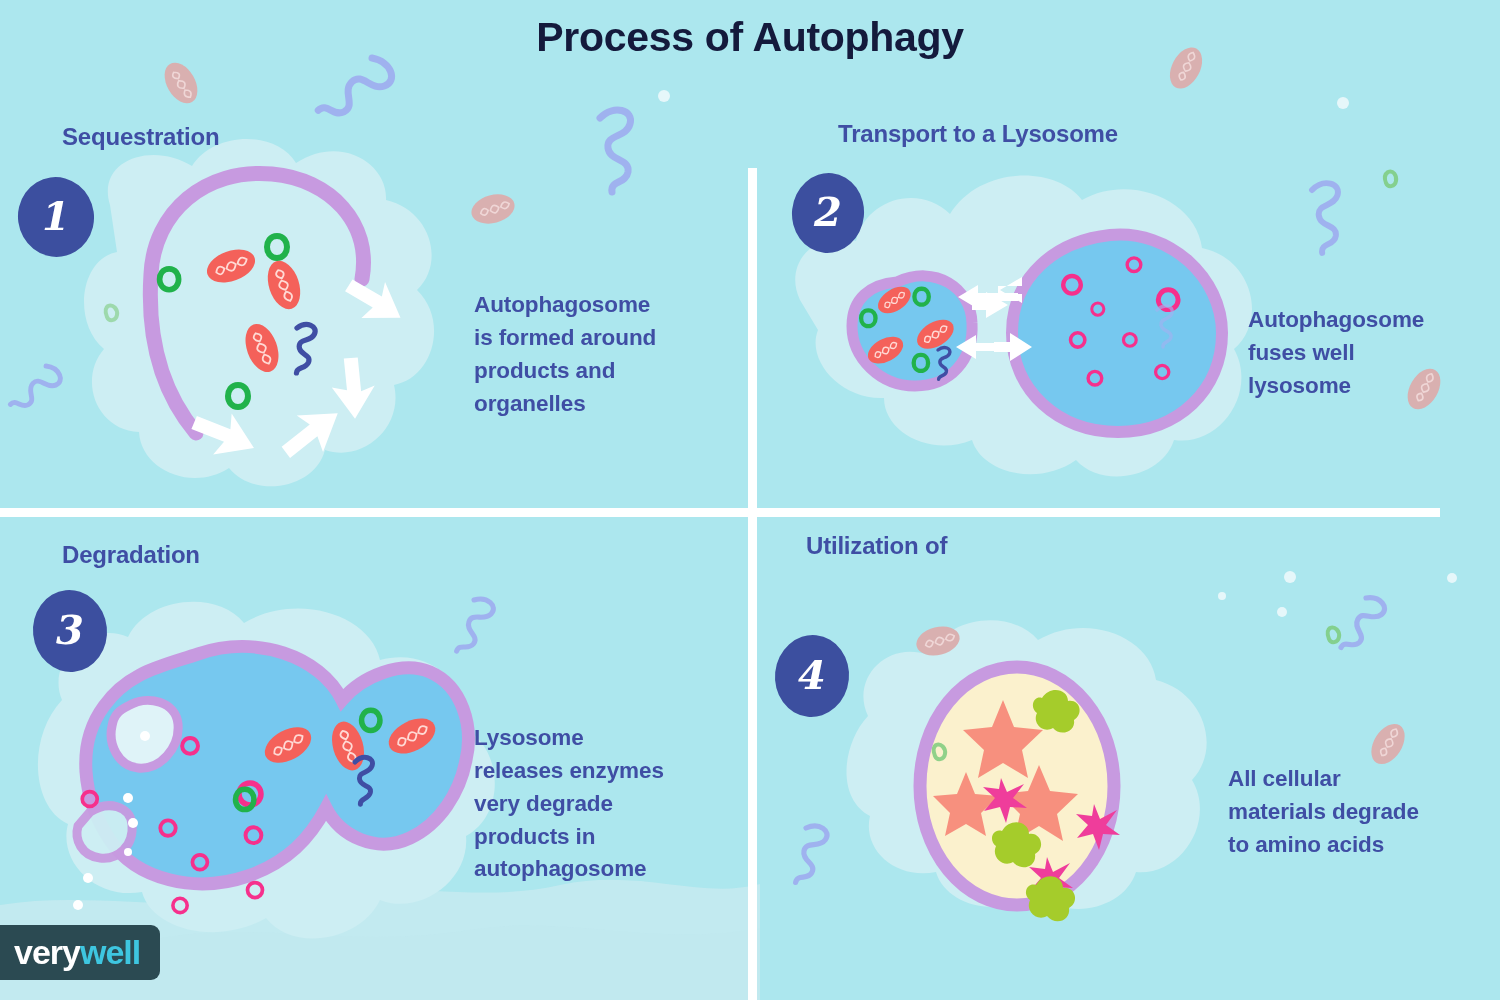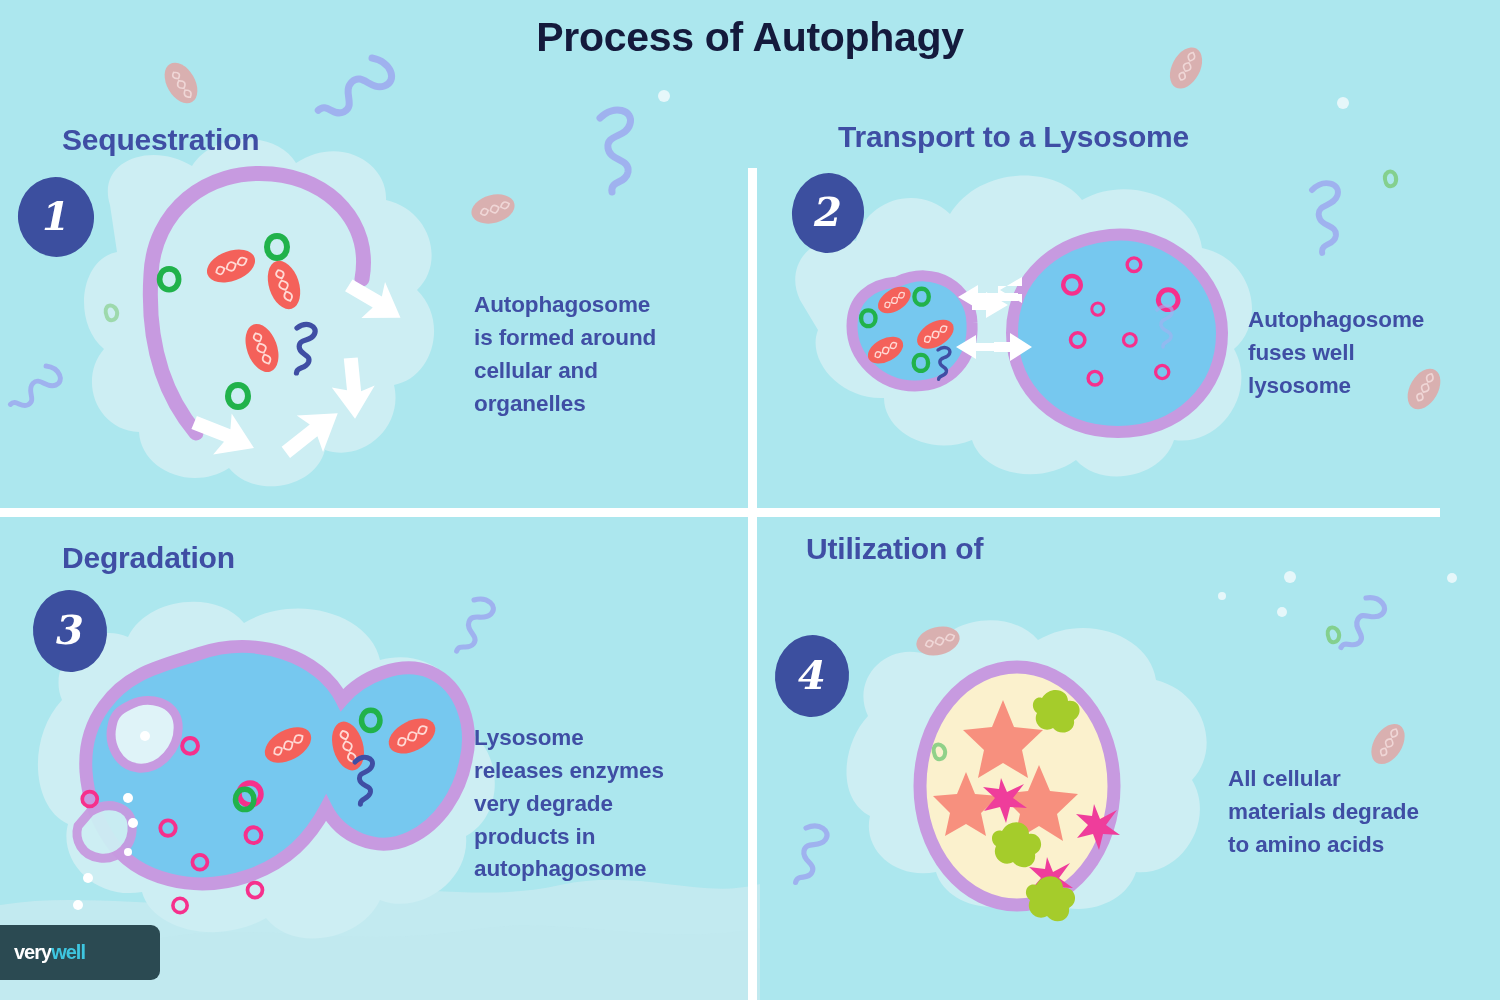--- a/index.html
+++ b/index.html
@@ -14,40 +14,40 @@
   #bg{position:absolute;left:0;top:0;width:1500px;height:1000px;}
 
   .layer{position:absolute;left:0;top:0;width:1500px;height:1000px;}
 
   
   .main-title{
     position:absolute;left:0;top:14px;width:1500px;text-align:center;
     font-size:41px;font-weight:bold;color:#141a3c;letter-spacing:-0.3px;
   }
   .panel-heading{
-    position:absolute;font-size:30px;font-weight:bold;color:#3f4ea4;
+    position:absolute;font-size:24px;font-weight:bold;color:#3f4ea4;
     line-height:1.13;letter-spacing:-0.2px;
   }
   .body-text{
     position:absolute;font-size:22.5px;font-weight:bold;color:#3f4ea4;
     line-height:1.46;letter-spacing:-0.1px;
   }
   .badge-num{
     position:absolute;color:#ffffff;font-size:40px;font-style:italic;
     font-weight:bold;font-family:"DejaVu Serif", serif;
     text-align:center;width:56px;
   }
 
   
   #logo{
     position:absolute;left:0;top:925px;width:160px;height:55px;
     background:#2b4a52;border-radius:0 9px 9px 0;
   }
   #logo .lg{
-    position:absolute;left:14px;top:10px;font-size:20px;font-weight:bold;
+    position:absolute;left:14px;top:10px;font-size:34px;font-weight:bold;
     letter-spacing:-1px;line-height:34px;
   }
   #logo .very{color:#ffffff;}
   #logo .well{color:#3ec6e0;}
 </style>
 </head>
 <body>
 
 <div id="stage">
 
@@ -245,21 +245,21 @@
     <rect x="748" y="168" width="9" height="832" fill="#ffffff"></rect>
   </svg>
 
   <div class="layer">
 
     <div class="main-title">Process of Autophagy</div>
 
     <div>
       <div class="panel-heading" style="left:62px;top:123px;">Sequestration</div>
 
-      <div class="body-text" style="left:474px;top:289px;width:250px;"><span>Autophagosome</span><br><span>is formed around</span><br><span>cellular and</span><br><span>organelles</span></div>
+      <div class="body-text" style="left:474px;top:289px;width:250px;"><span>Autophagosome</span><br><span>is formed around</span><br><span>products and</span><br><span>organelles</span></div>
     </div>
 
     <div>
       <div class="panel-heading" style="left:838px;top:120px;">Transport to a Lysosome</div>
 
       <div class="body-text" style="left:1248px;top:304px;width:250px;"><span>Autophagosome</span><br><span>fuses well</span><br><span>lysosome</span></div>
     </div>
 
     <div>
       <div class="panel-heading" style="left:62px;top:541px;">Degradation</div>

